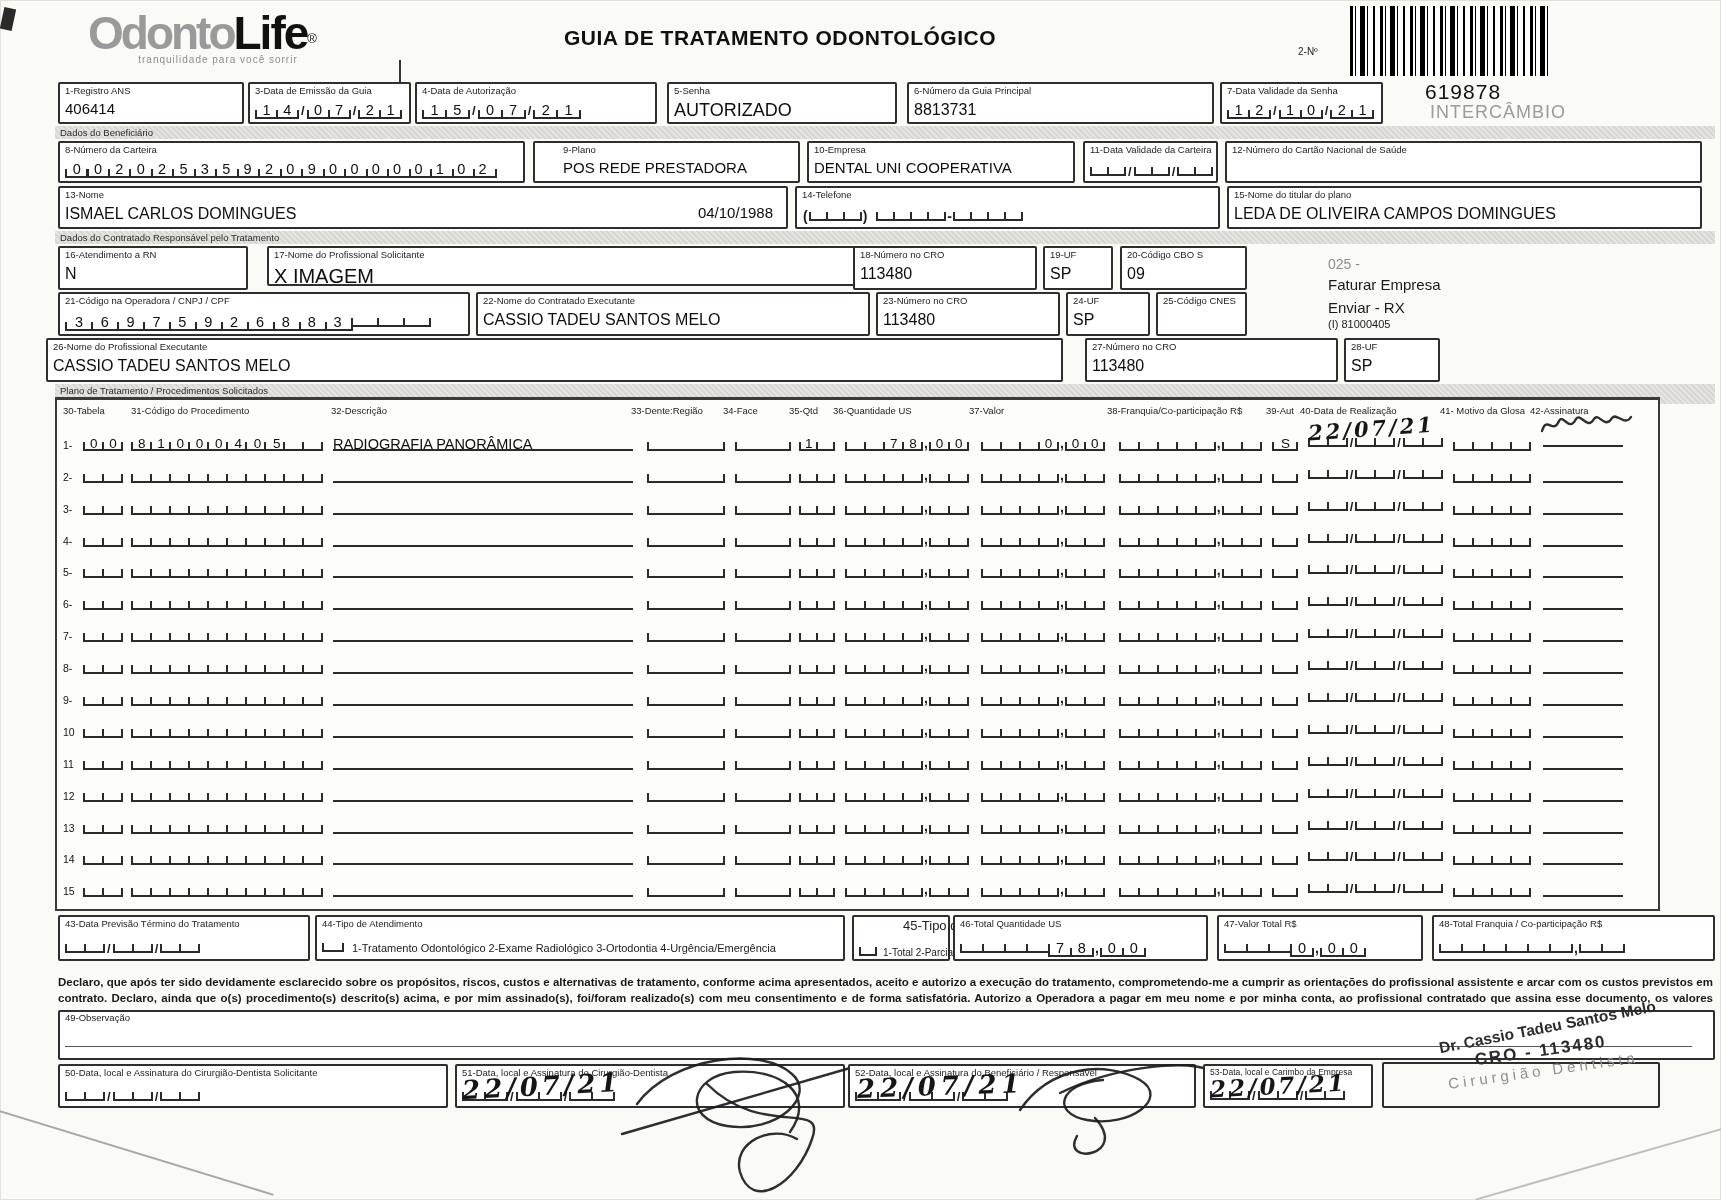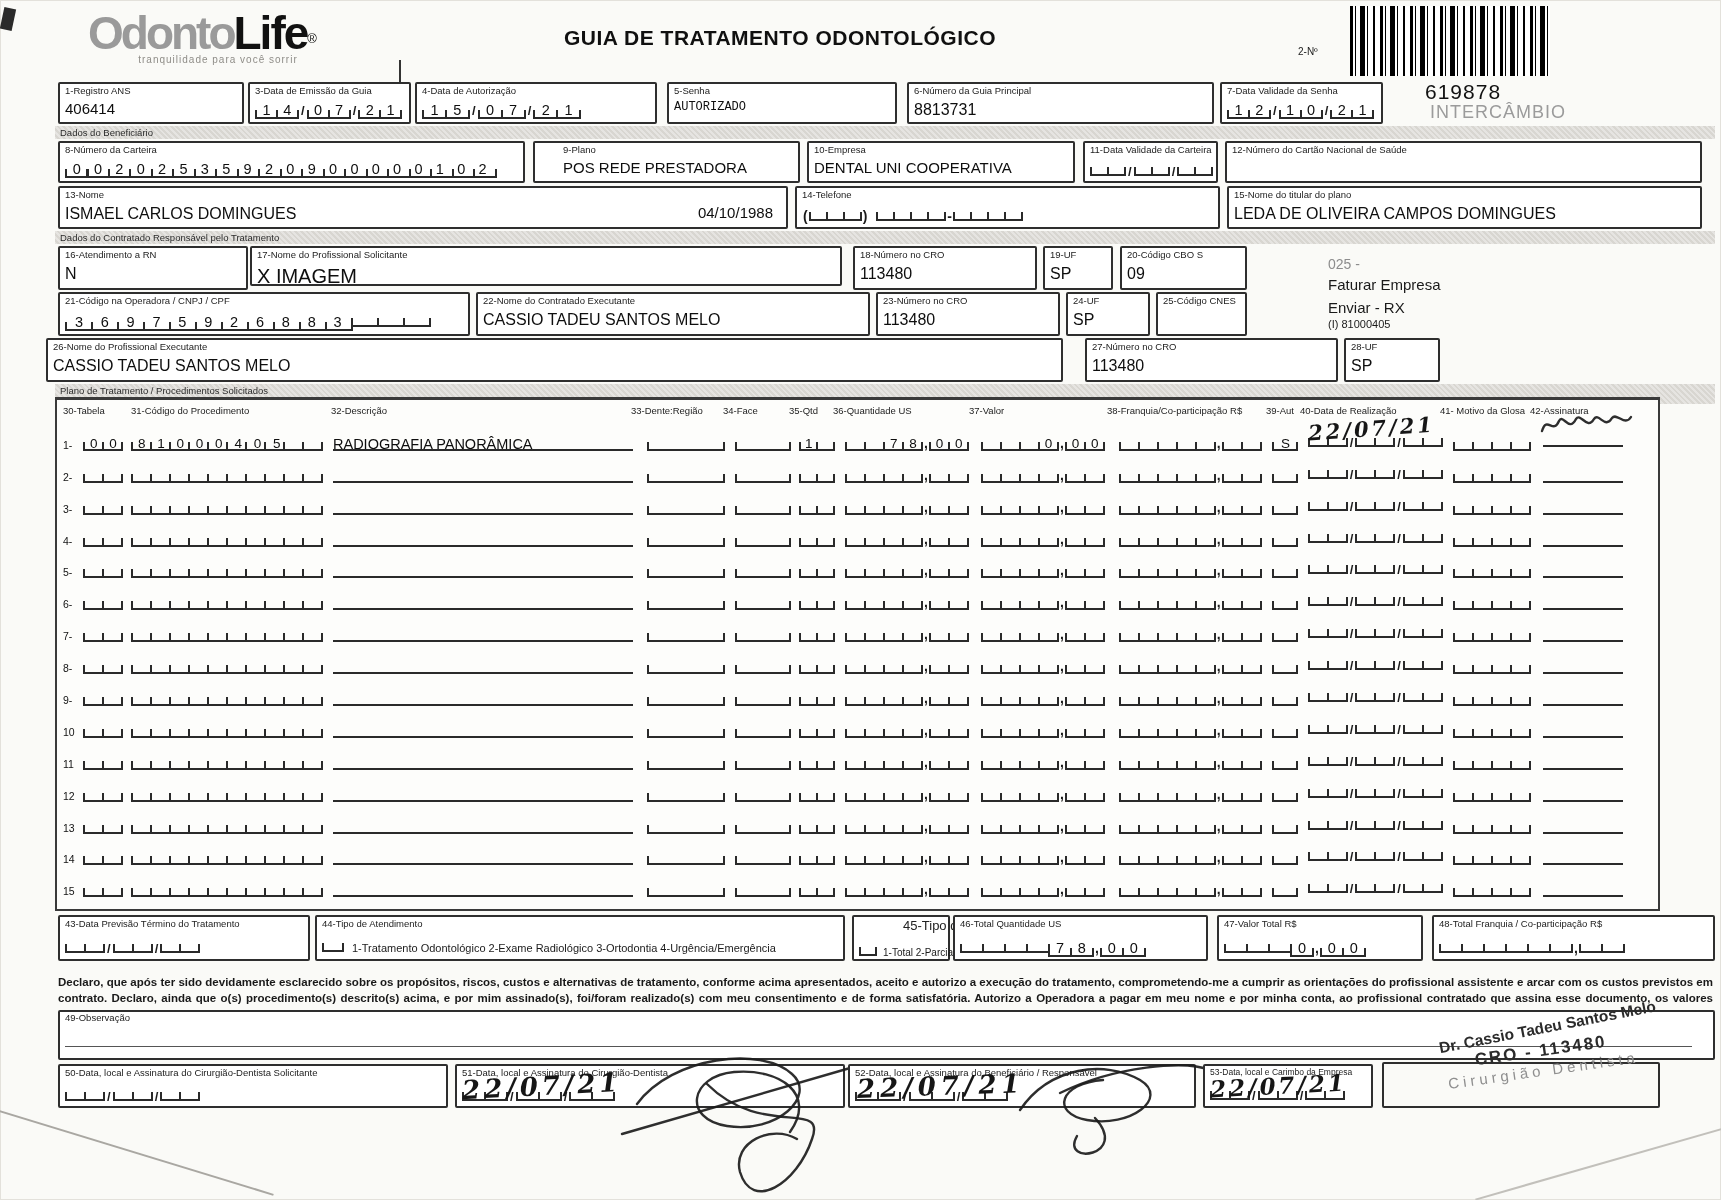--- a/index.html
+++ b/index.html
@@ -93,21 +93,21 @@
   <div class="box" style="left:248px;top:82px;width:163px;height:42px;">
     <div class="lbl">3-Data de Emissão da Guia</div>
     <div class="dates"><span class="comb" style="--n:2;--cw:21px;">14</span><span class="sl">/</span><span class="comb" style="--n:2;--cw:21px;">07</span><span class="sl">/</span><span class="comb" style="--n:2;--cw:21px;">21</span></div>
   </div>
   <div class="box" style="left:415px;top:82px;width:242px;height:42px;">
     <div class="lbl">4-Data de Autorização</div>
     <div class="dates"><span class="comb" style="--n:2;--cw:23px;">15</span><span class="sl">/</span><span class="comb" style="--n:2;--cw:23px;">07</span><span class="sl">/</span><span class="comb" style="--n:2;--cw:23px;">21</span></div>
   </div>
   <div class="box" style="left:667px;top:82px;width:230px;height:42px;">
     <div class="lbl">5-Senha</div>
-    <div class="val" style="font-size:12px;font-family:Liberation Mono, monospace;">AUTORIZADO</div>
+    <div class="val" style="font-size:18px;">AUTORIZADO</div>
   </div>
   <div class="box" style="left:907px;top:82px;width:307px;height:42px;">
     <div class="lbl">6-Número da Guia Principal</div>
     <div class="val" style="font-size:16px;">8813731</div>
   </div>
   <div class="box" style="left:1220px;top:82px;width:163px;height:42px;">
     <div class="lbl">7-Data Validade da Senha</div>
     <div class="dates"><span class="comb" style="--n:2;--cw:21px;">12</span><span class="sl">/</span><span class="comb" style="--n:2;--cw:21px;">10</span><span class="sl">/</span><span class="comb" style="--n:2;--cw:21px;">21</span></div>
   </div>
 
@@ -148,21 +148,21 @@
     <div class="lbl">15-Nome do titular do plano</div>
     <div class="val" style="font-size:16px;">LEDA DE OLIVEIRA CAMPOS DOMINGUES</div>
   </div>
 
   <div class="bar" style="left:55px;top:231px;width:1660px;height:13px;">Dados do Contratado Responsável pelo Tratamento</div>
 
   <div class="box" style="left:58px;top:246px;width:190px;height:44px;">
     <div class="lbl">16-Atendimento a RN</div>
     <div class="val" style="font-size:16px;">N</div>
   </div>
-  <div class="box" style="left:250px;top:246px;width:592px;height:40px;">
+  <div class="box" style="left:267px;top:246px;width:592px;height:40px;">
     <div class="lbl">17-Nome do Profissional Solicitante</div>
     <div class="val" style="font-size:20px;">X IMAGEM</div>
   </div>
   <div class="box" style="left:853px;top:246px;width:184px;height:44px;">
     <div class="lbl">18-Número no CRO</div>
     <div class="val" style="font-size:16px;">113480</div>
   </div>
   <div class="box" style="left:1043px;top:246px;width:70px;height:44px;">
     <div class="lbl">19-UF</div>
     <div class="val" style="font-size:16px;">SP</div>

